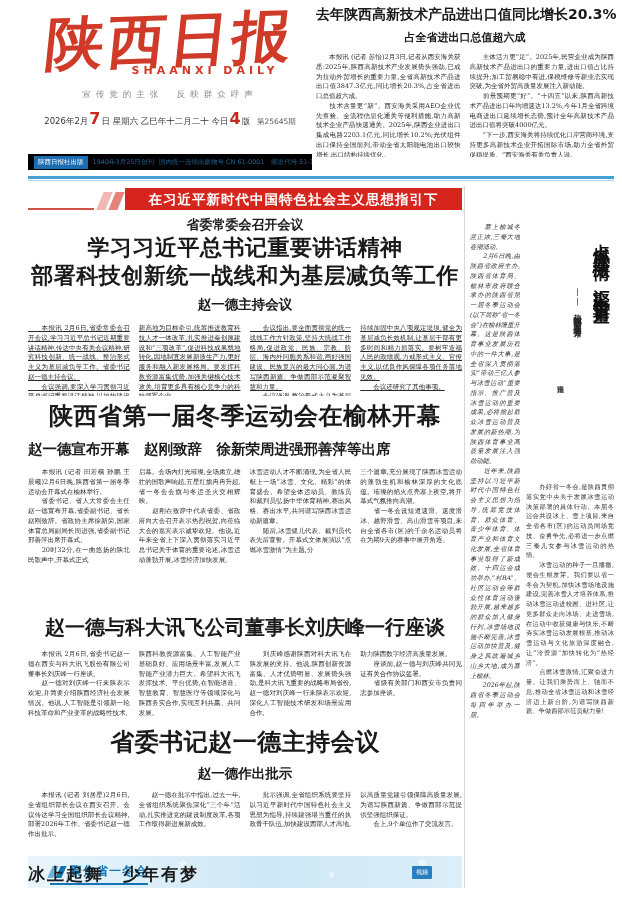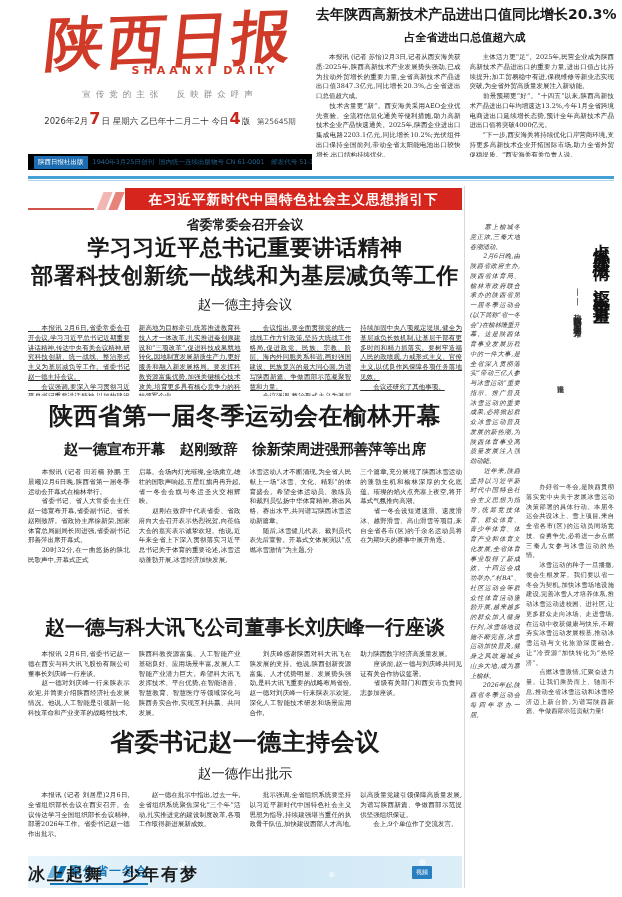--- a/index.html
+++ b/index.html
@@ -41,22 +41,22 @@
   .rb-slash.s2{background:#e8837b;margin-left:3px;margin-right:4px;}
   .rb-box{flex:1;background:#d6251d;color:#fff;font-weight:bold;font-size:13.5px;text-align:center;
           height:22px;line-height:22px;letter-spacing:1px;white-space:nowrap;overflow:hidden;}
 
   
   .article{position:absolute;left:28px;width:434px;}
   .kicker{text-align:center;font-size:13px;font-weight:bold;}
   .headline-xl{text-align:center;font-size:22px;font-weight:900;line-height:1.25;letter-spacing:0.5px;white-space:nowrap;}
   .headline-l{text-align:center;font-size:24px;font-weight:900;letter-spacing:0.5px;white-space:nowrap;}
   .headline-m{text-align:center;font-size:20px;font-weight:900;white-space:nowrap;}
-  .byline{text-align:center;font-size:13.5px;font-weight:normal;margin-top:7px;}
-  .subhead2{text-align:center;font-size:14.5px;font-weight:bold;margin-top:8px;white-space:nowrap;}
+  .byline{text-align:center;font-size:13.5px;font-weight:bold;margin-top:7px;}
+  .subhead2{text-align:left;font-size:14.5px;font-weight:bold;margin-top:8px;white-space:nowrap;}
   .a1{top:216px;} .a1 .cols{margin-top:10px;} .a1 .col{height:72px;text-decoration:underline;}
   .a2{top:400px;} .a2 .cols{margin-top:9px;} .a2 .col{height:138px;}
   .a3{top:614px;} .a3 .cols{margin-top:9px;} .a3 .col{height:66px;}
   .a4{top:726px;} .a4 .cols{margin-top:8px;} .a4 .col{height:52px;}
 
   
   .rail-divider{position:absolute;left:464px;top:186px;width:1px;height:702px;background:#d8d8d8;}
   .rail{position:absolute;left:470px;top:186px;width:144px;height:704px;display:flex;gap:6px;}
   .rail-lead{width:50px;padding-top:36px;font-family:"DejaVu Serif",serif;font-size:6.3px;line-height:1.55;
              text-align:justify;white-space:pre-wrap;overflow:hidden;color:#333;font-style:italic;}

